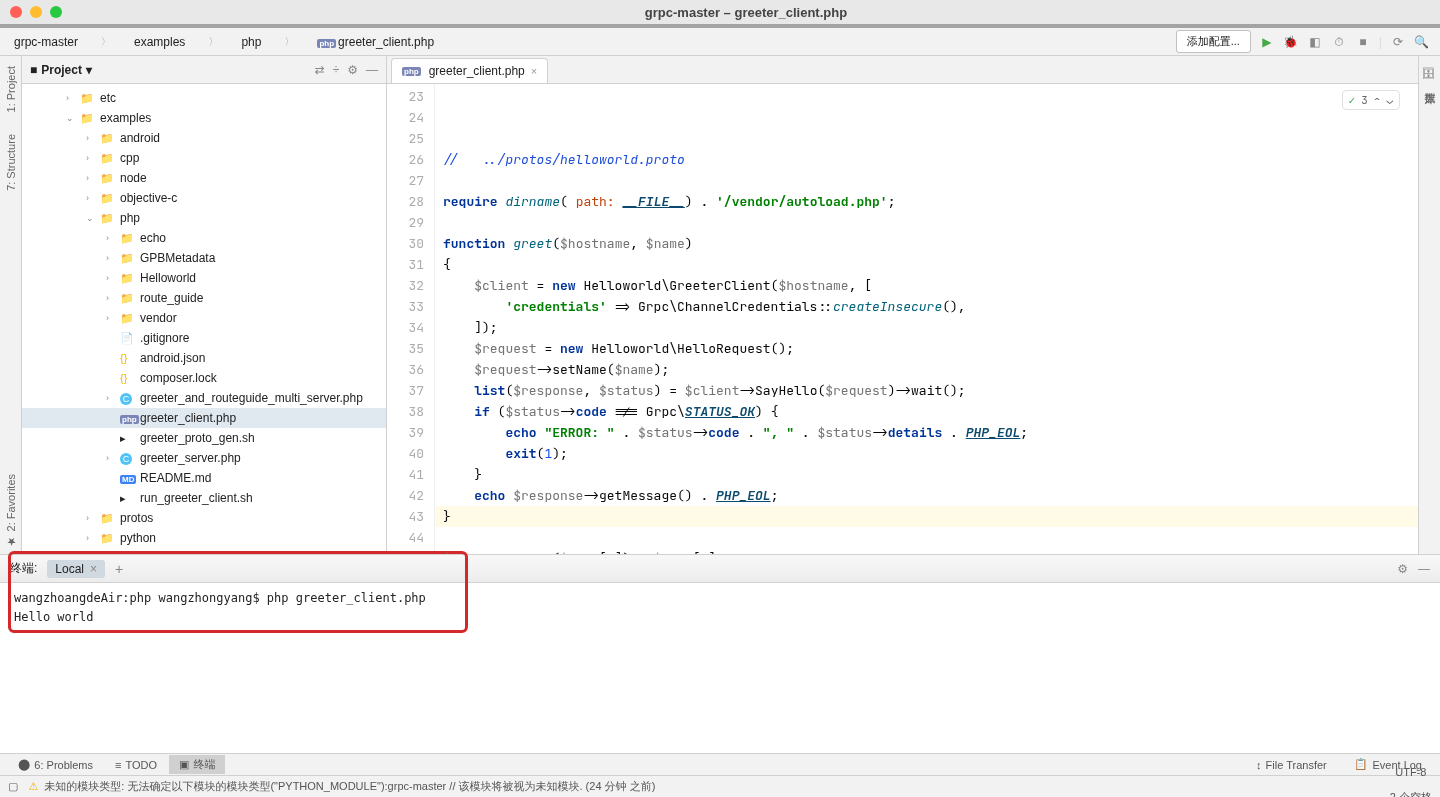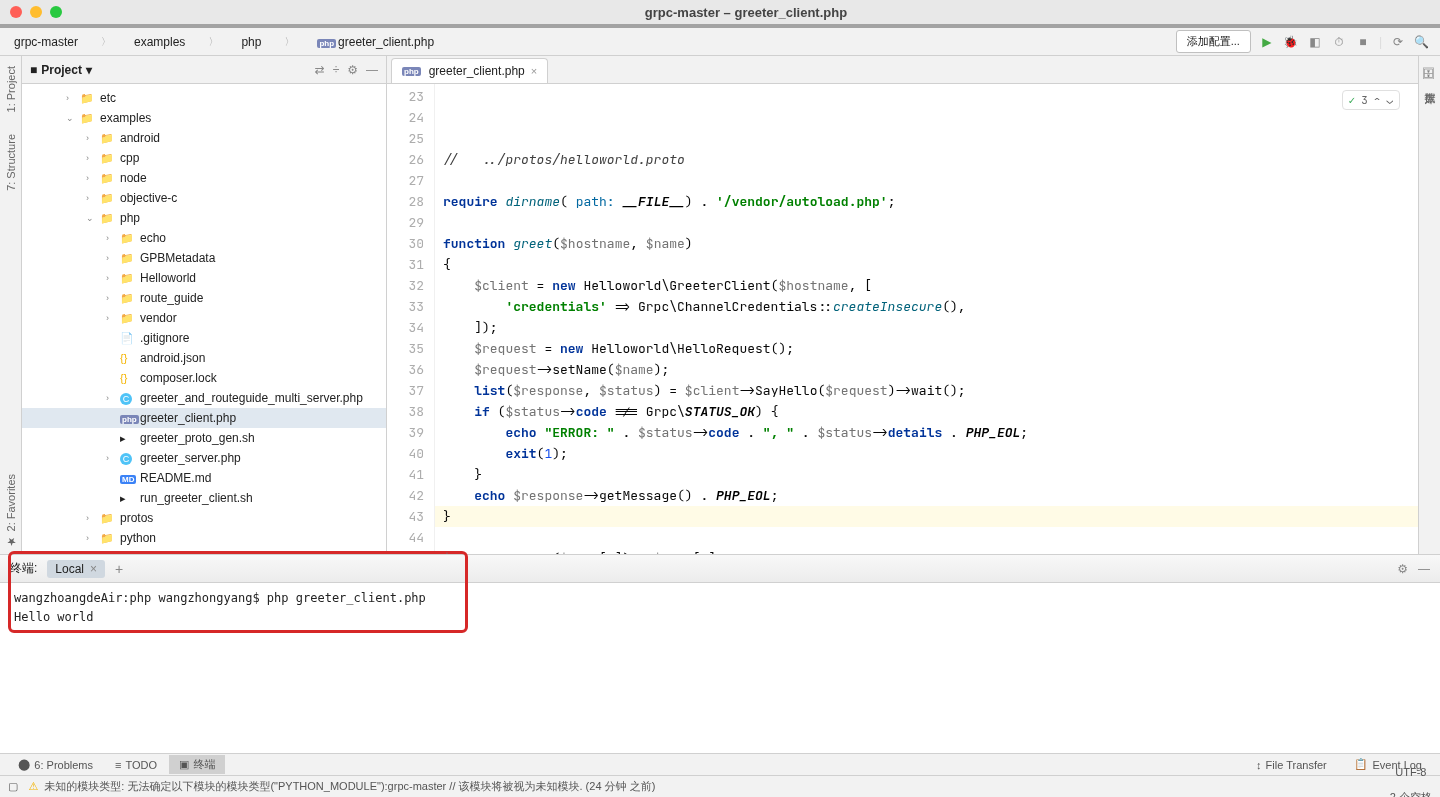--- a/index.html
+++ b/index.html
@@ -50,23 +50,23 @@
     .code-text { flex: 1; padding: 2px 8px; line-height: 21px; white-space: pre; color: #080808; position: relative; }
     .code-line { height: 21px; position: relative; }
     .hl-43 { position: absolute; left: 0; right: 0; top: calc(21px * 20 + 2px); height: 21px; background: #fffbe6; z-index: 0; }
     .code-text > .code-line { position: relative; z-index: 1; }
     
     .kw { color: #003399; font-weight: bold; }
     .fn { color: #00627a; font-style: italic; }
     .var { color: #737373; }
     .str { color: #008000; font-weight: bold; }
     .num { color: #1750eb; }
-    .cm { color: #404040; font-style: italic; }
-    .const { color: #000000; font-style: italic; font-weight: bold; }
-    .param { color: #0369a1; }
+    .cm { color: #1d4ed8; font-style: italic; }
+    .const { color: #0c4a6e; font-style: italic; font-weight: bold; text-decoration: underline; }
+    .param { color: #c2410c; }
     
     .inspection-badge { position: absolute; top: 6px; right: 18px; background: #fff; border: 1px solid #e0e0e0; border-radius: 4px; padding: 2px 6px; display: flex; align-items: center; gap: 6px; font-size: 11px; color: #666; z-index: 5; }
     .check-icon { color: #34a853; }
     
     .right-gutter { width: 22px; background: #f2f2f2; border-left: 1px solid #d0d0d0; display: flex; flex-direction: column; align-items: center; padding-top: 4px; }
     
     .terminal-panel { height: 199px; background: #fff; border-top: 1px solid #d0d0d0; display: flex; flex-direction: column; }
     .terminal-highlight { position: absolute; border: 3px solid #d62828; border-radius: 6px; pointer-events: none; }
     .term-row { display: flex; }
     .term-header { height: 28px; display: flex; align-items: center; padding: 0 10px; gap: 10px; background: linear-gradient(#f8f8f8,#ececec); border-bottom: 1px solid #d0d0d0; font-size: 12px; flex:1; }

